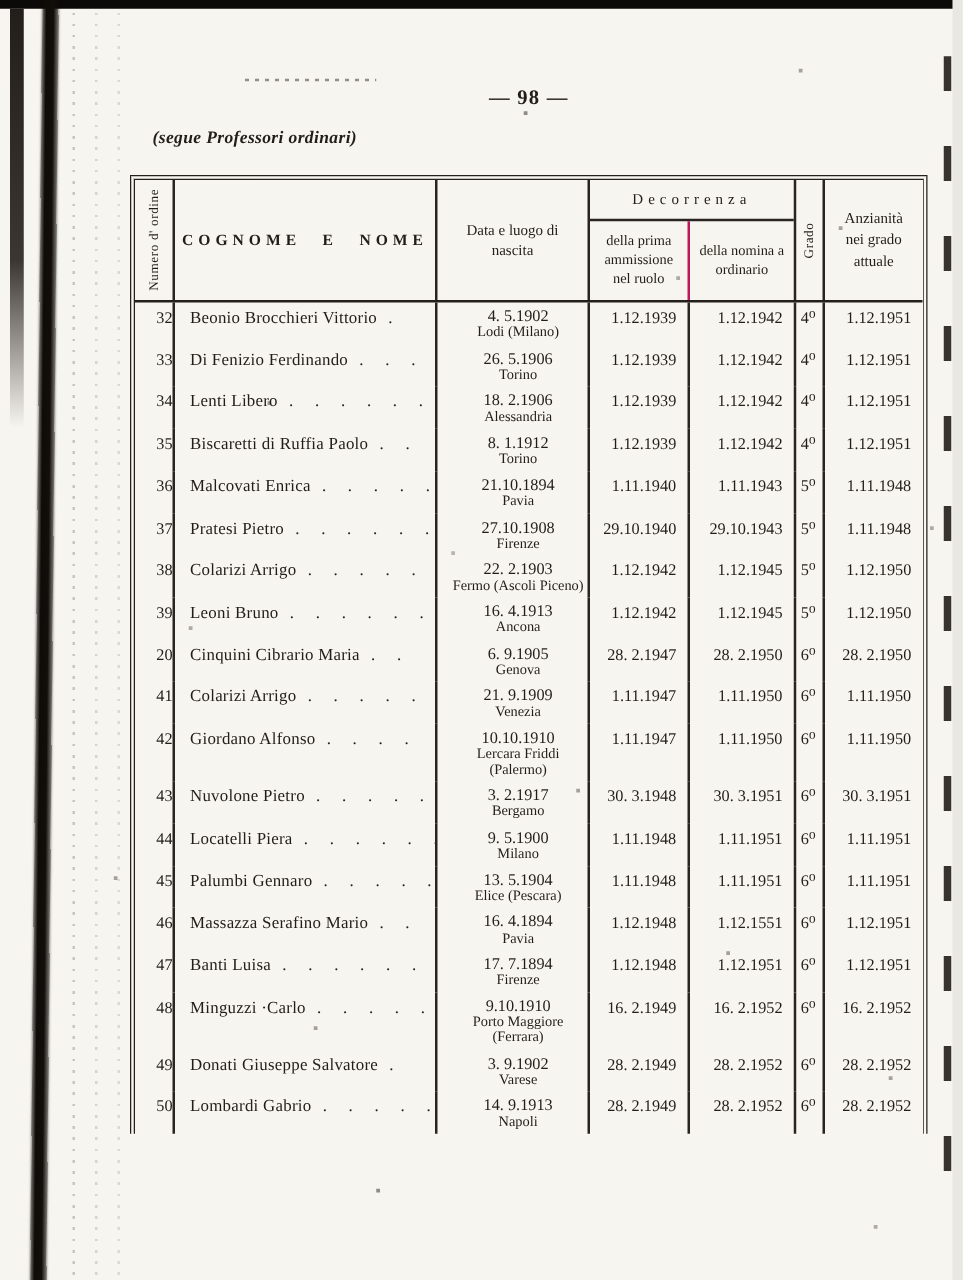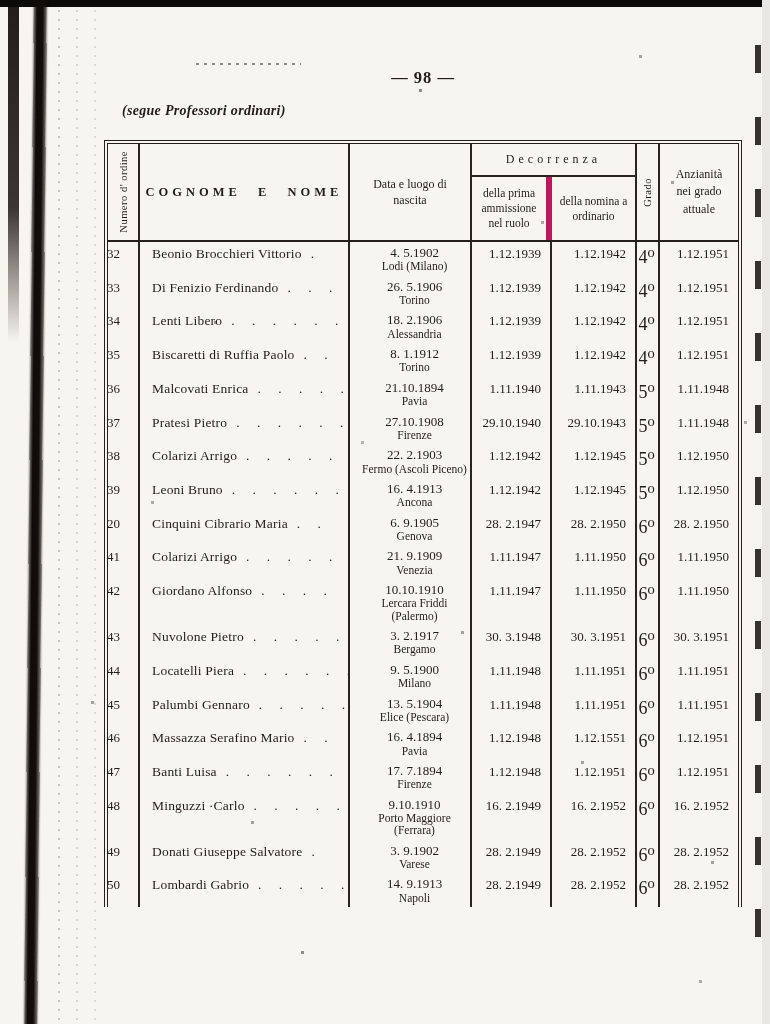--- a/index.html
+++ b/index.html
@@ -139,40 +139,40 @@
     display: grid;
     grid-template-columns: 80px 1fr;
   }
   .dec-cell {
     display: flex; align-items: center; justify-content: center;
     text-align: center;
     font-size: 11.5px; line-height: 1.3;
     padding: 2px 4px;
     box-sizing: border-box;
   }
-  .dec-cell-first { border-right: 6px solid #be185d; }
+  .dec-cell-first { border-right: 2px solid #be185d; }
   .hc-anz { font-size: 12px; line-height: 1.45; padding: 0 8px; }
 
   
   .trow { min-height: 33.5px; }
   .c {
     border-right: 2px solid #2a2420;
     box-sizing: border-box;
     padding: 4px 3px 3px;
     display: flex;
   }
   .c:last-child { border-right: none; }
-  .c-num { justify-content: flex-end; align-items: flex-start; font-size: 13px; padding-right: 18px; }
+  .c-num { justify-content: flex-end; align-items: flex-start; font-size: 13px; padding-right: 0; }
   .c-name { align-items: flex-start; font-size: 13.5px; padding-left: 12px; letter-spacing: .2px; white-space: nowrap; overflow: hidden; }
   .c-name .dots { letter-spacing: 7px; margin-left: 9px; }
   .c-birth { flex-direction: column; align-items: center; text-align: center; padding-top: 4px; padding-left: 12px; }
   .bdate { font-size: 13px; line-height: 1.1; }
   .bplace { font-size: 11.5px; line-height: 1.08; }
   .c-date { justify-content: flex-end; align-items: flex-start; font-size: 13px; padding-right: 9px; }
-  .c-grade { justify-content: center; align-items: flex-start; font-size: 18px; padding-left: 1px; }
+  .c-grade { justify-content: center; align-items: flex-start; font-size: 13px; padding-left: 1px; }
   .c-anz { justify-content: flex-end; align-items: flex-start; font-size: 13px; padding-right: 9px; }
 </style>
 </head>
 <body>
 
 <div class="page">
 
   <div class="top-strip"></div>
   <div class="binding-band"></div>
   <div class="binding-top-streak"></div>

